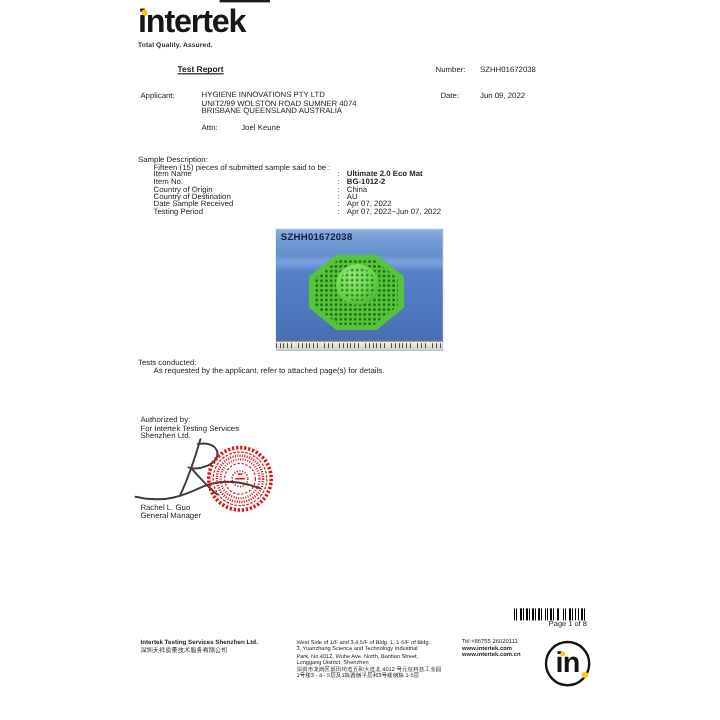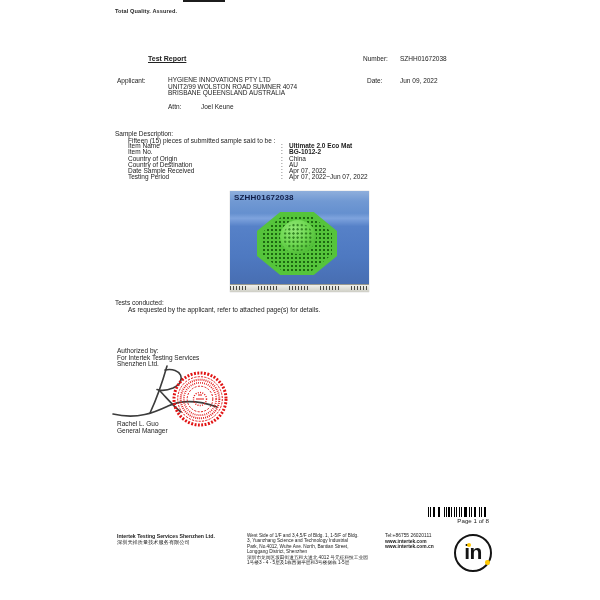--- a/index.html
+++ b/index.html
@@ -78,32 +78,36 @@
 
   
   .foot-col1 { position:absolute; left:117px; top:533px; width:126px; font-size:5.2px; line-height:6px; }
   .foot-col1 .en { font-weight:bold; }
   .foot-col2 { position:absolute; left:247px; top:533px; width:136px; font-size:4.7px; line-height:5.4px; }
   .foot-col3 { position:absolute; left:385px; top:533px; width:68px; font-size:4.9px; line-height:5.6px; }
   .foot-col3 .web { font-weight:bold; }
   .foot-mark { position:absolute; left:454px; top:534px; width:38px; height:38px;
     border:2.6px solid #141414; border-radius:50%; }
   .foot-mark-in { position:absolute; left:0; top:5px; width:100%; text-align:center;
-    font-size:21px; font-weight:bold; letter-spacing:-0.5px; color:#141414; line-height:1; }
+    font-size:24px; font-weight:bold; letter-spacing:-0.5px; color:#141414; line-height:1; }
   .foot-mark-idot { position:absolute; left:10.5px; top:7px; width:4px; height:4px; border-radius:50%; background:#ffc800; }
   .foot-mark-dot  { position:absolute; right:0.5px; bottom:5.5px; width:4.5px; height:4.5px; border-radius:50%; background:#ffc800; }
 </style>
 </head>
 <body>
 
 <div id="page">
 
   <div class="scan-artifact"></div>
 
   <div class="logo-wrap">
+    <div class="logo-text">
+      <span>intertek</span>
+      <span class="logo-idot"></span>
+    </div>
     <div class="logo-tagline">Total Quality. Assured.</div>
   </div>
 
   <div class="report-title">Test Report</div>
   <div class="num-label">Number:</div>
   <div class="num-value">SZHH01672038</div>
   <div class="date-label">Date:</div>
   <div class="date-value">Jun 09, 2022</div>
 
   <div class="applicant-label">Applicant:</div>

